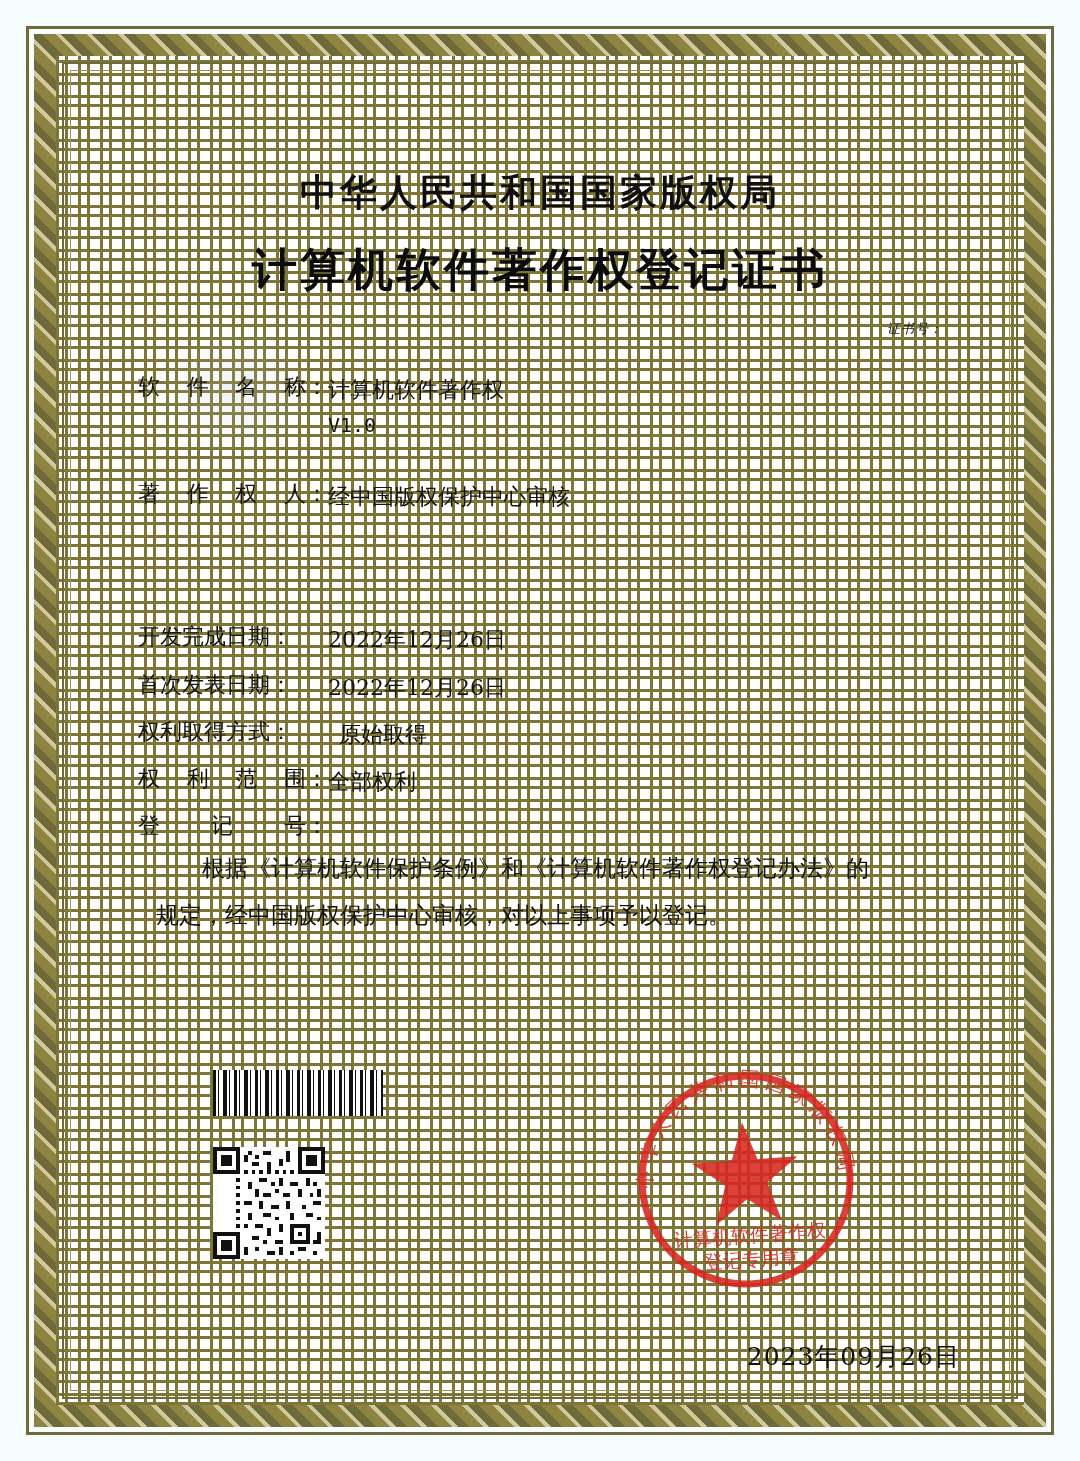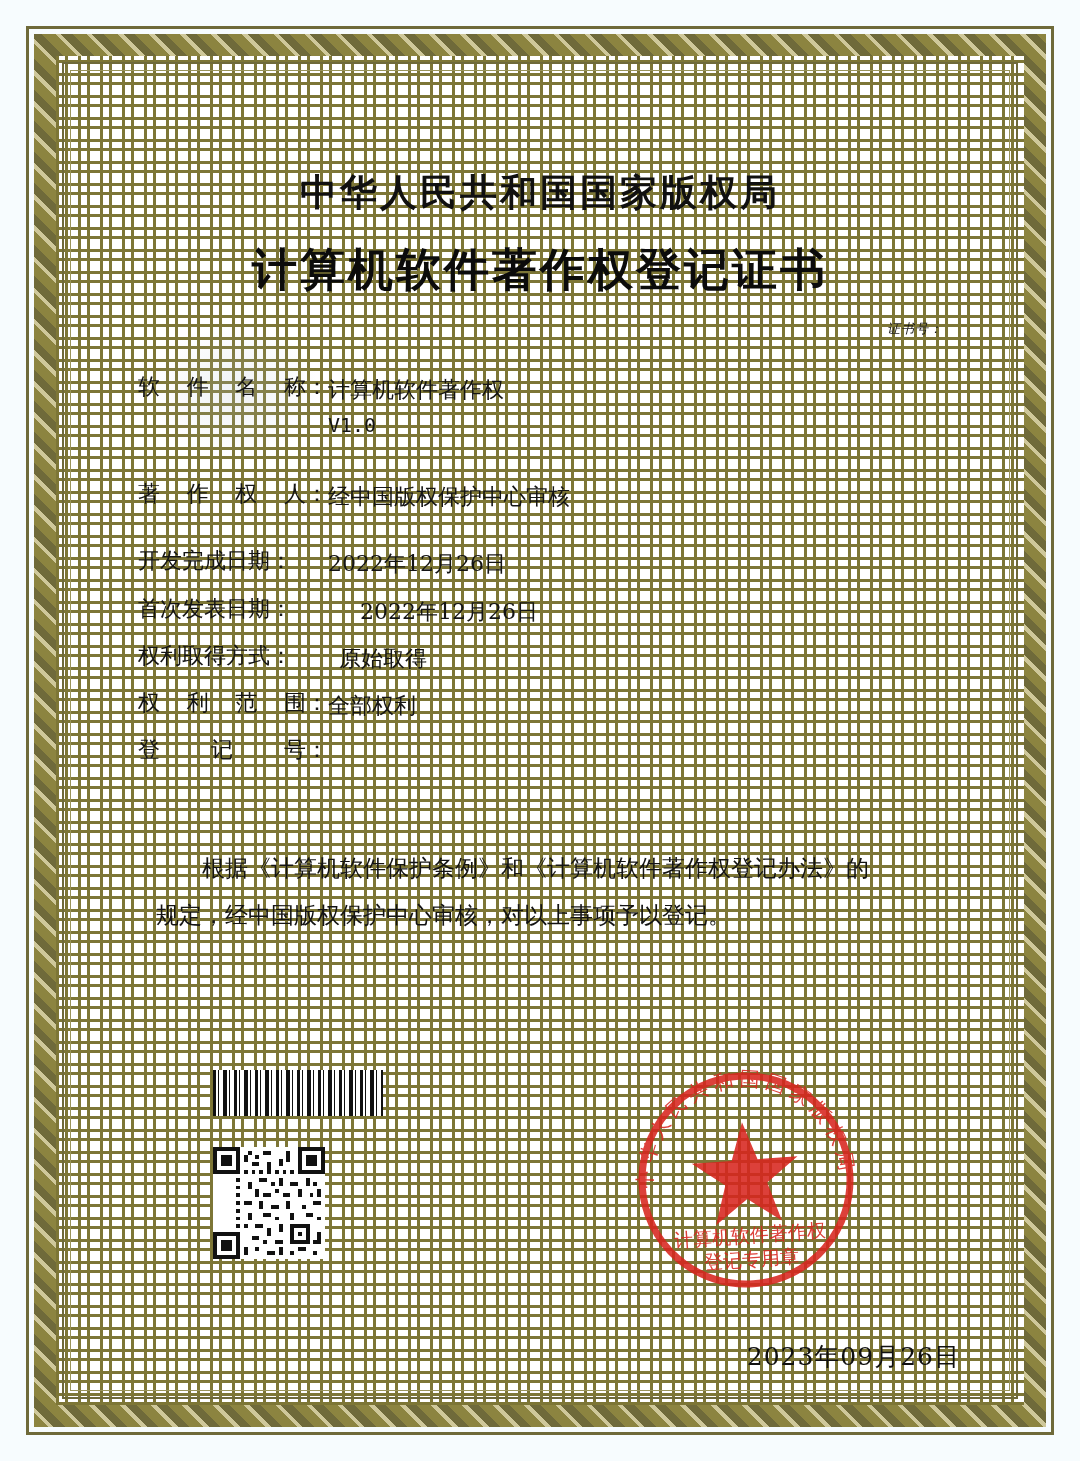--- a/index.html
+++ b/index.html
@@ -156,22 +156,22 @@
     line-height: 1.6;
   }
   .field-value.mono {
     font-family: "DejaVu Sans Mono", "Liberation Mono", monospace;
     font-size: 20px;
   }
 
   .row-name    { margin-top: 0; }
   .row-version { margin: -6px 0 0 190px; }
   .row-owner   { margin-top: 38px; }
-  .row-dev     { margin-top: 32px; }
-  .row-pub     { margin-top: 12px; gap: 32px; }
+  .row-dev     { margin-top: 108px; }
+  .row-pub     { margin-top: 12px; }
   .row-way     { margin-top: 12px; gap: 11px; }
   .row-scope   { margin-top: 12px; }
   .row-reg     { margin-top: 12px; }
 
   .paragraph {
     position: absolute;
     left: 140px;
     right: 120px;
     top: 845px;
     font-family: "DejaVu Serif", "Liberation Serif", serif;

